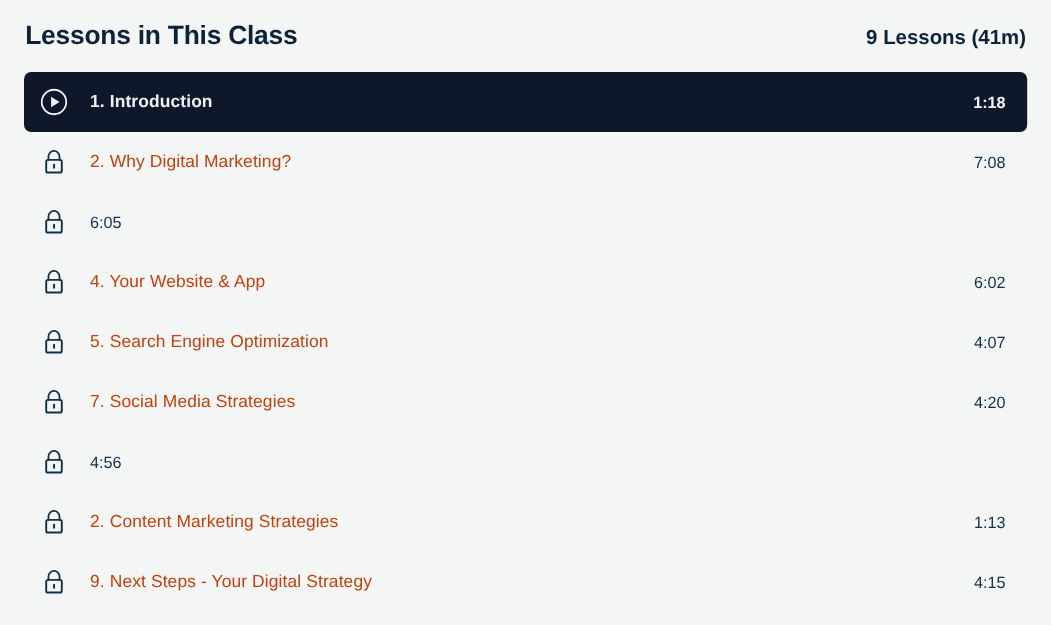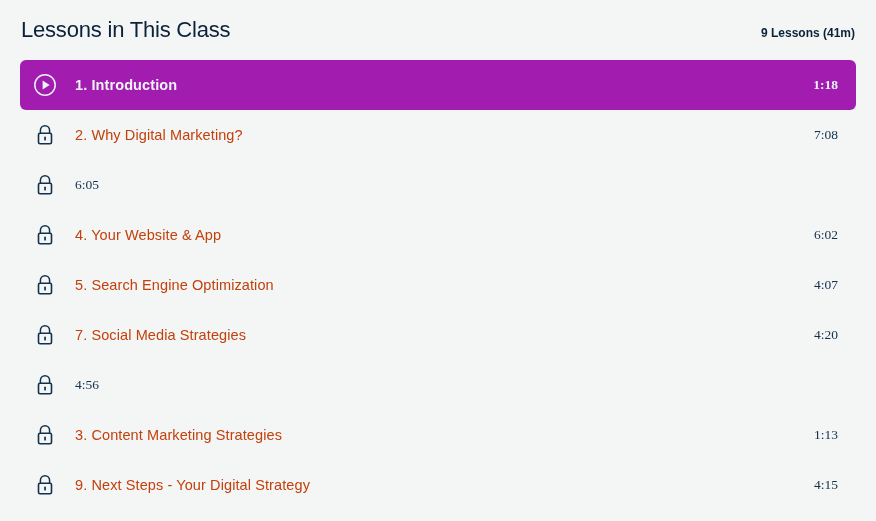--- a/index.html
+++ b/index.html
@@ -27,28 +27,28 @@
   .panel-header {
     display: flex;
     align-items: baseline;
     justify-content: space-between;
     height: 60px;
     padding: 0 1px;
     box-sizing: border-box;
   }
   .panel-title {
     font-size: 22px;
-    font-weight: normal;
+    font-weight: bold;
     letter-spacing: -0.2px;
     color: #0b2239;
     line-height: 60px;
     margin: 0;
   }
   .panel-summary {
-    font-size: 12px;
+    font-size: 17px;
     font-weight: bold;
     color: #0b2239;
     line-height: 60px;
     white-space: nowrap;
   }
 
   
   .lesson-list {
     list-style: none;
     margin: 0;
@@ -57,21 +57,21 @@
   .lesson-row {
     display: flex;
     align-items: center;
     height: 50px;
     box-sizing: border-box;
     padding: 0 18px 0 12px;
     border-radius: 6px;
     cursor: pointer;
   }
   .lesson-row.is-active {
-    background: #a21caf;
+    background: #0f172a;
   }
   .lesson-row.is-active .lesson-title,
   .lesson-row.is-active .lesson-duration {
     color: #eef3f6;
     font-weight: bold;
   }
 
   .lesson-state-icon {
     width: 26px;
     height: 26px;
@@ -91,21 +91,20 @@
     white-space: nowrap;
     overflow: hidden;
     text-overflow: ellipsis;
   }
   .lesson-duration {
     flex: 0 0 auto;
     font-size: 13.5px;
     color: #11314c;
     text-align: left;
     white-space: nowrap;
-    font-family: Liberation Serif, serif;
   }
 </style>
 </head>
 <body>
 
 <div class="lessons-panel">
 
   <div class="panel-header">
     <h2 class="panel-title">Lessons in This Class</h2>
     <div class="panel-summary">9 Lessons (41m)</div>
@@ -187,21 +186,21 @@
         <span class="lesson-duration">4:56</span>
       </li>
       <li class="lesson-row">
         <span class="lesson-state-icon">
           <svg width="22" height="24" viewBox="0 0 22 24" aria-hidden="true">
             <path d="M6.4 10.2 V7.4 a4.6 4.6 0 0 1 9.2 0 V10.2" fill="none" stroke="#11314c" stroke-width="1.5" stroke-linecap="round"></path>
             <rect x="4.5" y="10.2" width="13" height="10.6" rx="1.6" fill="none" stroke="#11314c" stroke-width="1.6"></rect>
             <rect x="10.2" y="13.4" width="1.7" height="4.2" rx="0.85" fill="#11314c"></rect>
           </svg>
         </span>
-        <span class="lesson-title">3. Content Marketing Strategies</span>
+        <span class="lesson-title">2. Content Marketing Strategies</span>
         <span class="lesson-duration">1:13</span>
       </li>
       <li class="lesson-row">
         <span class="lesson-state-icon">
           <svg width="22" height="24" viewBox="0 0 22 24" aria-hidden="true">
             <path d="M6.4 10.2 V7.4 a4.6 4.6 0 0 1 9.2 0 V10.2" fill="none" stroke="#11314c" stroke-width="1.5" stroke-linecap="round"></path>
             <rect x="4.5" y="10.2" width="13" height="10.6" rx="1.6" fill="none" stroke="#11314c" stroke-width="1.6"></rect>
             <rect x="10.2" y="13.4" width="1.7" height="4.2" rx="0.85" fill="#11314c"></rect>
           </svg>
         </span>

